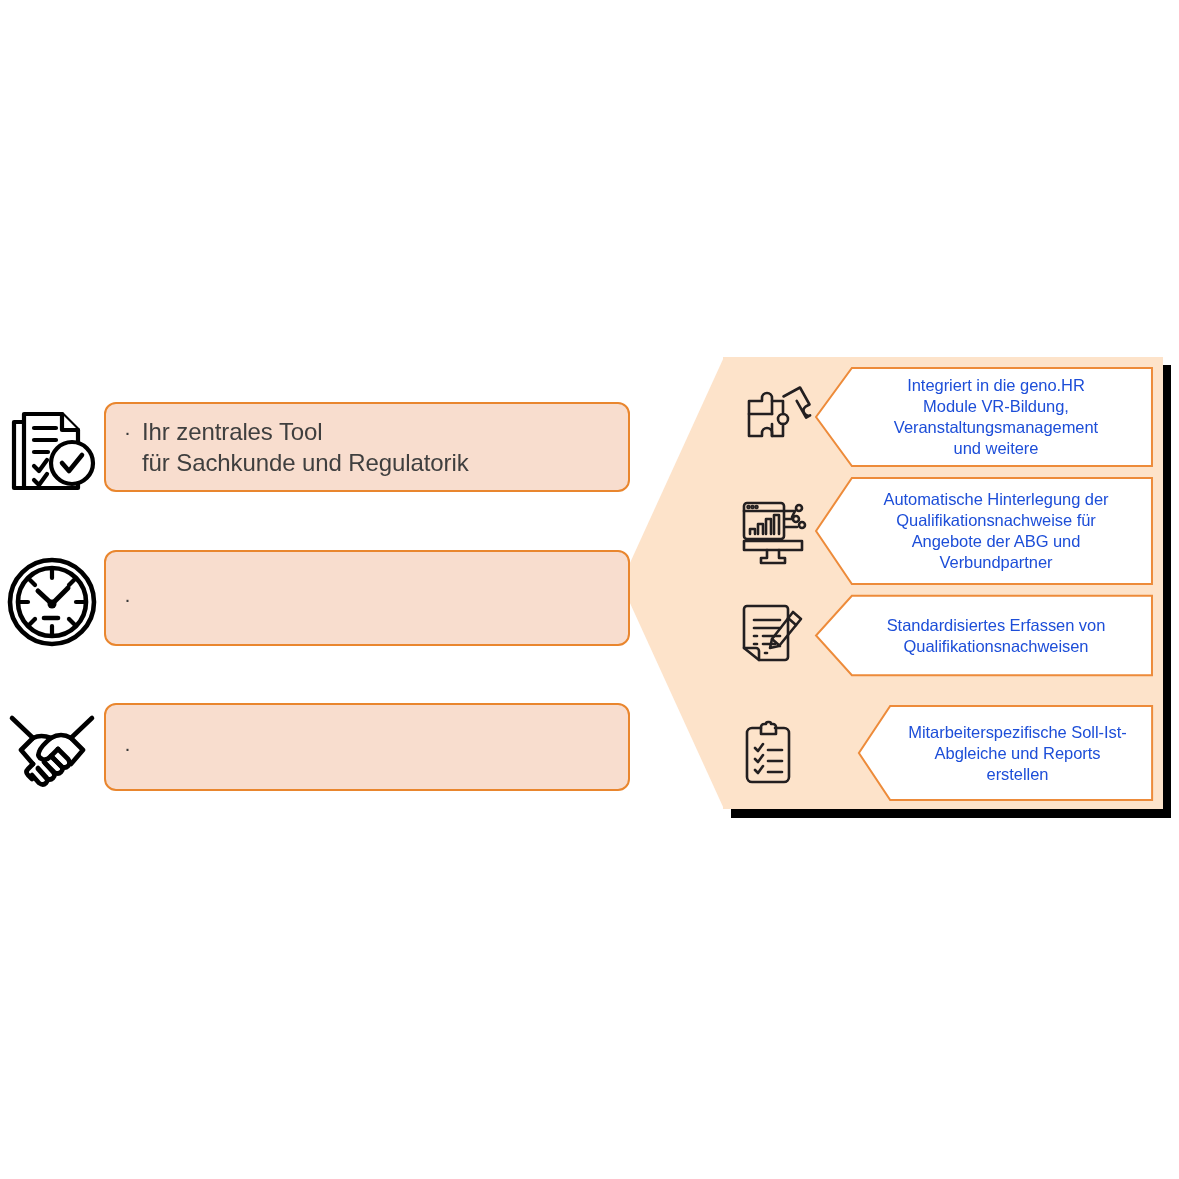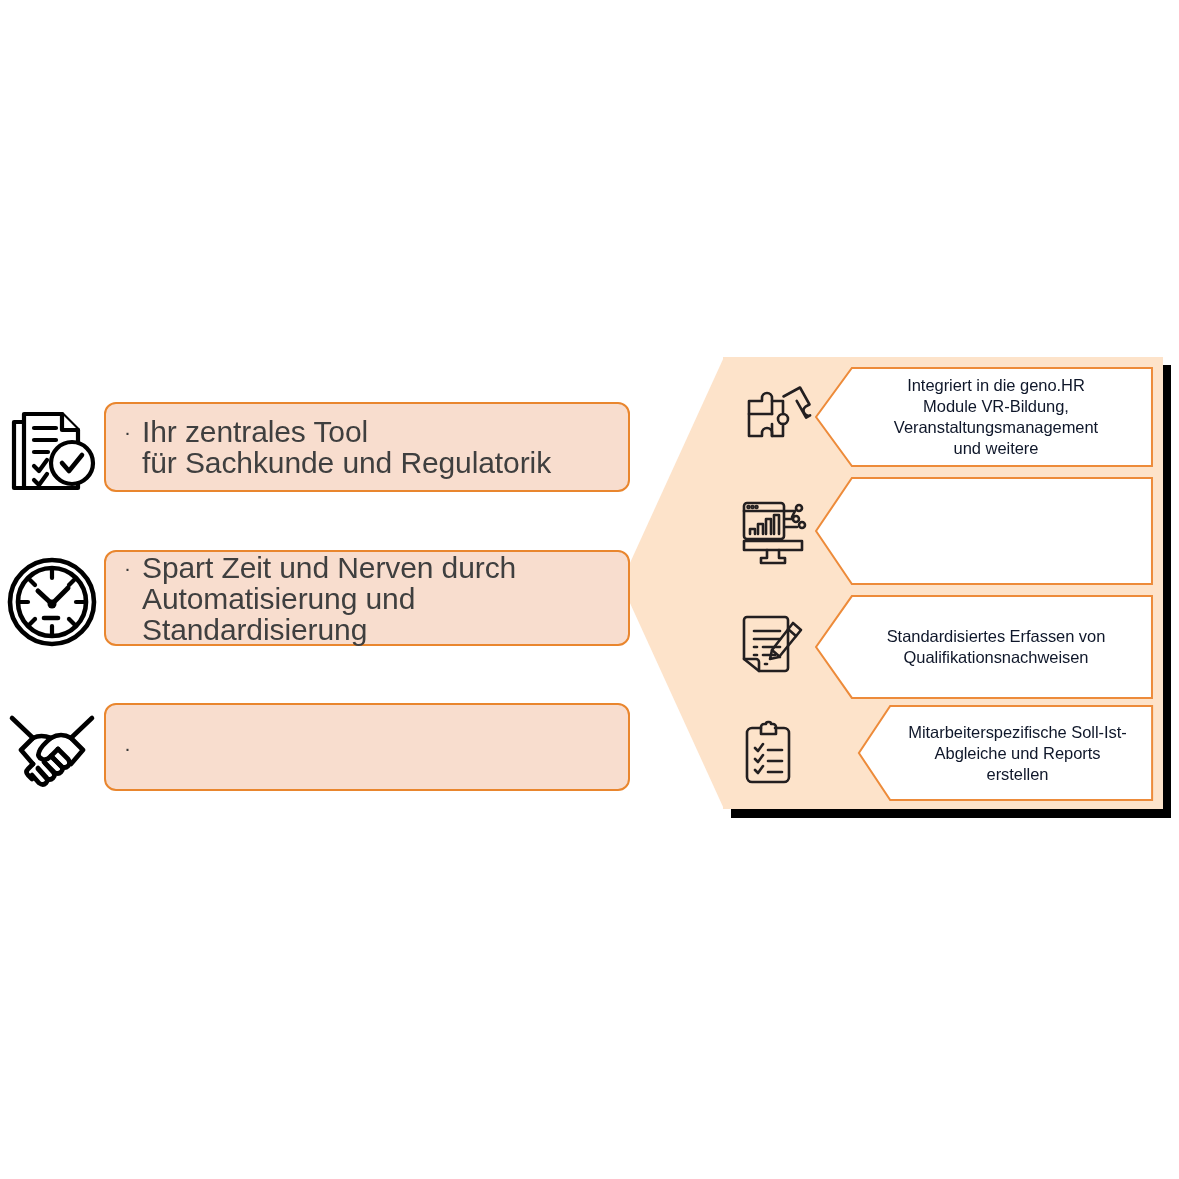--- a/index.html
+++ b/index.html
@@ -75,21 +75,21 @@
   }
   .bullet {
     color: #3a3a3a;
     font-size: 21px;
     line-height: 31px;
     margin-right: 11px;
     flex: 0 0 auto;
   }
   .left-text {
     color: #3f3f3f;
-    font-size: 30px;
+    font-size: 24px;
     line-height: 31px;
     white-space: pre-line;
     letter-spacing: -0.1px;
   }
 
   
   .row-0 .left-box { top: 12px; height: 90px; }
   .row-1 .left-box { top: 10px; height: 96px; }
   .row-2 .left-box { top: 13px; height: 88px; }
 
@@ -139,30 +139,30 @@
     width: 100%;
     height: 100%;
   }
   .callout-text {
     position: absolute;
     left: 30px;
     right: 6px;
     top: 50%;
     transform: translateY(-50%);
     text-align: center;
-    color: #0f172a;
+    color: #1d4ed8;
     font-size: 16.5px;
     line-height: 21px;
     white-space: pre-line;
     letter-spacing: -0.05px;
   }
 
   .cr-0 { top: 10px;  height: 100px; }
   .cr-1 { top: 120px; height: 108px; }
-  .cr-2 { top: 238px; height: 104px;  }
+  .cr-2 { top: 238px; height: 81px;  }
   .cr-3 { top: 348px; height: 96px; gap: 43px;  }
 
   svg { display: block; overflow: visible; }
 </style>
 </head>
 <body>
 
 <div id="stage">
 
   <div class="funnel">
@@ -221,20 +221,24 @@
             <circle cx="59" cy="26" r="3"></circle>
             <circle cx="65" cy="32" r="3"></circle>
             <path d="M58 18 l-3 6"></path>
           </g>
         </svg>
       </div>
       <div class="callout">
         <svg viewBox="0 0 330 108" preserveAspectRatio="none" aria-hidden="true">
           <polygon points="36,1 329,1 329,107 36,107 1,54" fill="#FFFFFF" stroke="#ED8B3A" stroke-width="2" vector-effect="non-scaling-stroke"></polygon>
         </svg>
+        <div class="callout-text">Automatische Hinterlegung der
+Qualifikationsnachweise für
+Angebote der ABG und
+Verbundpartner</div>
       </div>
     </div>
 
     <div class="callout-row cr-2">
       <div class="r-icon">
         <svg viewBox="0 0 72 76">
           <g fill="none" stroke="#231F20" stroke-width="2.6" stroke-linejoin="round" stroke-linecap="round">
             <path d="M10 8 h38 a3 3 0 0 1 3 3 v48 a3 3 0 0 1-3 3 H22 L7 50 V11 a3 3 0 0 1 3-3 z"></path>
             <path d="M7 50 h12 a3 3 0 0 1 3 3 v9"></path>
             <path d="M17 22 h26"></path>
@@ -335,22 +339,20 @@
             <path d="M46 54 L32 41" stroke-width="5"></path>
             <path d="M46 54 L62 38" stroke-width="5"></path>
             <path d="M38 68 h14" stroke-width="4.6"></path>
           </g>
           <circle cx="46" cy="54" r="4.5" fill="#000000"></circle>
         </svg>
       </div>
       <div class="left-box">
         <div class="left-box-inner">
           <span class="bullet">·</span>
-          <span class="left-text">Spart Zeit und Nerven durch
-Automatisierung und Standardisierung</span>
         </div>
       </div>
     </div>
 
     <div class="left-row row-2">
       <div class="left-icon">
         <svg viewBox="0 0 92 104">
           <g fill="none" stroke="#000000" stroke-width="4.6" stroke-linecap="round" stroke-linejoin="round">
             <path d="M6 18 L27 38"></path>
             <path d="M86 18 L65 38"></path>

